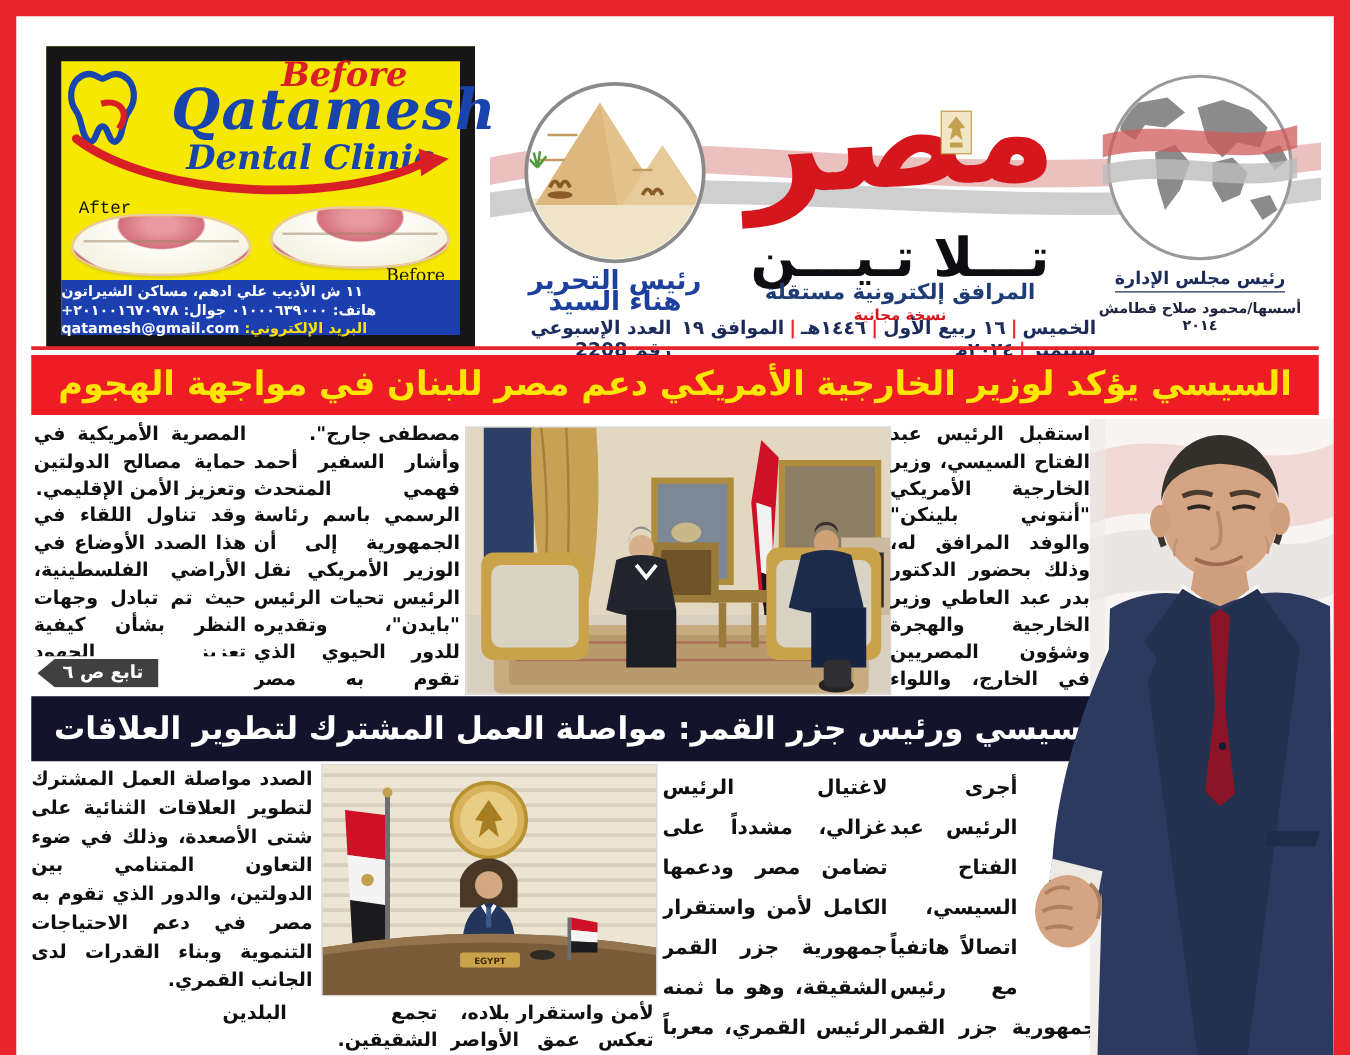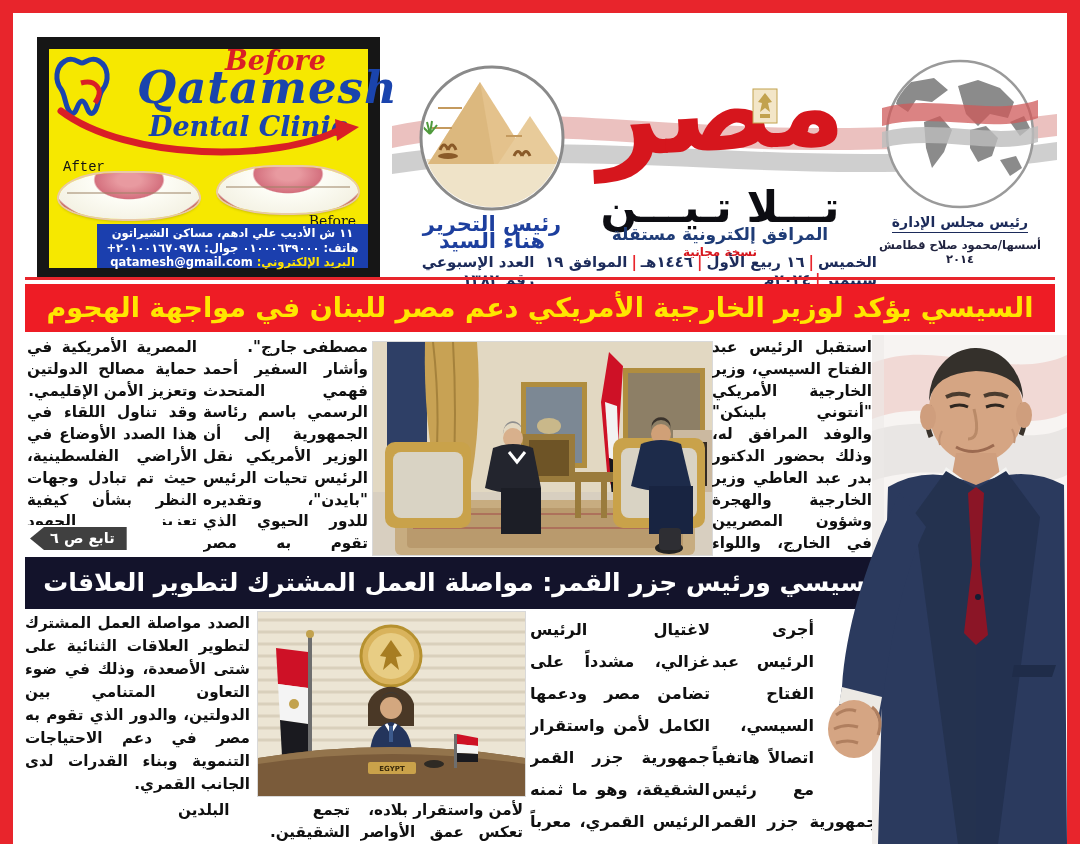--- a/index.html
+++ b/index.html
@@ -16,21 +16,21 @@
   .ad-mohamed{position:absolute;right:42px;top:-4px;color:#d91f26;font-family:"DejaVu Serif",serif;font-style:italic;font-weight:bold;font-size:27px;}
   .ad-qatamesh{position:absolute;left:52px;top:12px;color:#1a44ad;font-family:"DejaVu Serif",serif;font-style:italic;font-weight:bold;font-size:45px;letter-spacing:1px;margin-left:36px;}
   .ad-dental{position:absolute;left:100px;top:62px;color:#1a44ad;font-family:"DejaVu Serif",serif;font-style:italic;font-weight:bold;font-size:27px;}
   .ad-after{position:absolute;left:14px;top:110px;font-family:Liberation Mono, monospace;font-size:14px;color:#141414;}
   .ad-before{position:absolute;right:12px;top:164px;font-family:"DejaVu Serif",serif;font-size:14px;color:#141414;}
   .smile{position:absolute;width:140px;height:46px;border-radius:40% 40% 46% 46%/55% 55% 45% 45%;
          background:radial-gradient(ellipse at 50% 15%,#e89aa0 12%,#d4707e 34%,#fdfdf6 36%,#f4f2e4 78%,#c96a74 80%,#b05560 100%);
          box-shadow:0 0 0 2px #e9c9a8, 0 2px 3px rgba(0,0,0,.25);}
   .smile:before{content:"";position:absolute;left:6%;right:6%;top:42%;height:2px;background:#9b8264;opacity:.5;}
   .ad-strip{position:absolute;left:0;right:0;bottom:0;height:44px;background:#1b3fae;color:#ffffff;
-            text-align:center;font-size:11.5px;font-weight:bold;line-height:14.5px;padding-top:2px;box-sizing:border-box;margin-left:48px;}
+            text-align:left;font-size:11.5px;font-weight:bold;line-height:14.5px;padding-top:2px;box-sizing:border-box;}
   .ad-strip .em{color:#ffe400;}
 
   
   .editor{left:408px;top:216px;width:168px;text-align:center;color:#1d3f9e;font-weight:bold;font-size:21px;line-height:17px;z-index:2;}
   .logo-main{left:560px;top:36px;width:320px;height:160px;text-align:center;color:#d6161d;
              font-weight:bold;font-size:112px;line-height:150px;transform:rotate(-3deg);z-index:2;}
   .logo-sub{left:565px;top:182px;width:310px;text-align:center;color:#0d0d12;font-weight:bold;font-size:43px;letter-spacing:3px;z-index:2;}
   .tagline{left:565px;top:224px;width:310px;text-align:center;color:#1f3c77;font-weight:bold;font-size:17px;z-index:2;}
   .freecopy{left:565px;top:245px;width:310px;text-align:center;color:#d6161d;font-weight:bold;font-size:12px;z-index:2;}
   .dateline{left:390px;top:253px;width:487px;display:flex;direction:rtl;justify-content:space-between;align-items:center;
@@ -130,21 +130,21 @@
     <rect x="8" y="26" width="10" height="4" fill="#c2a24e"></rect>
   </svg>
   <div class="abs logo-sub rtl">تـــلا تـيـــن</div>
   <div class="abs tagline rtl">المرافق إلكترونية مستقلة</div>
   <div class="abs freecopy rtl">نسخة مجانية</div>
 
   <div class="abs dateline">
     <div>
       <span>الخميس</span><span class="sep">|</span><span>١٦ ربيع الأول</span><span class="sep">|</span><span>١٤٤٦هـ</span><span class="sep">|</span><span>الموافق ١٩ سبتمبر</span><span class="sep">|</span><span>٢٠٢٤م</span>
     </div>
-    <div>العدد الإسبوعي رقم ١٣٨٢</div>
+    <div>العدد الإسبوعي رقم 2208</div>
   </div>
 
   <svg class="abs" style="left:882px;top:56px;z-index:2" width="156" height="156" viewBox="0 0 156 156">
     <circle cx="78" cy="78" r="73" fill="#ffffff" stroke="#9a9a9a" stroke-width="2.5"></circle>
     <clipPath id="gc">
         <circle cx="78" cy="78" r="71.5"></circle>
       </clipPath>
     <g clip-path="url(#gc)" fill="#8b8b8b">
       <path d="M18 28 L52 22 L66 34 L50 46 L34 44 L26 56 L14 48 Z"></path>
       <path d="M42 66 L58 60 L70 74 L62 96 L50 112 L44 92 Z"></path>

